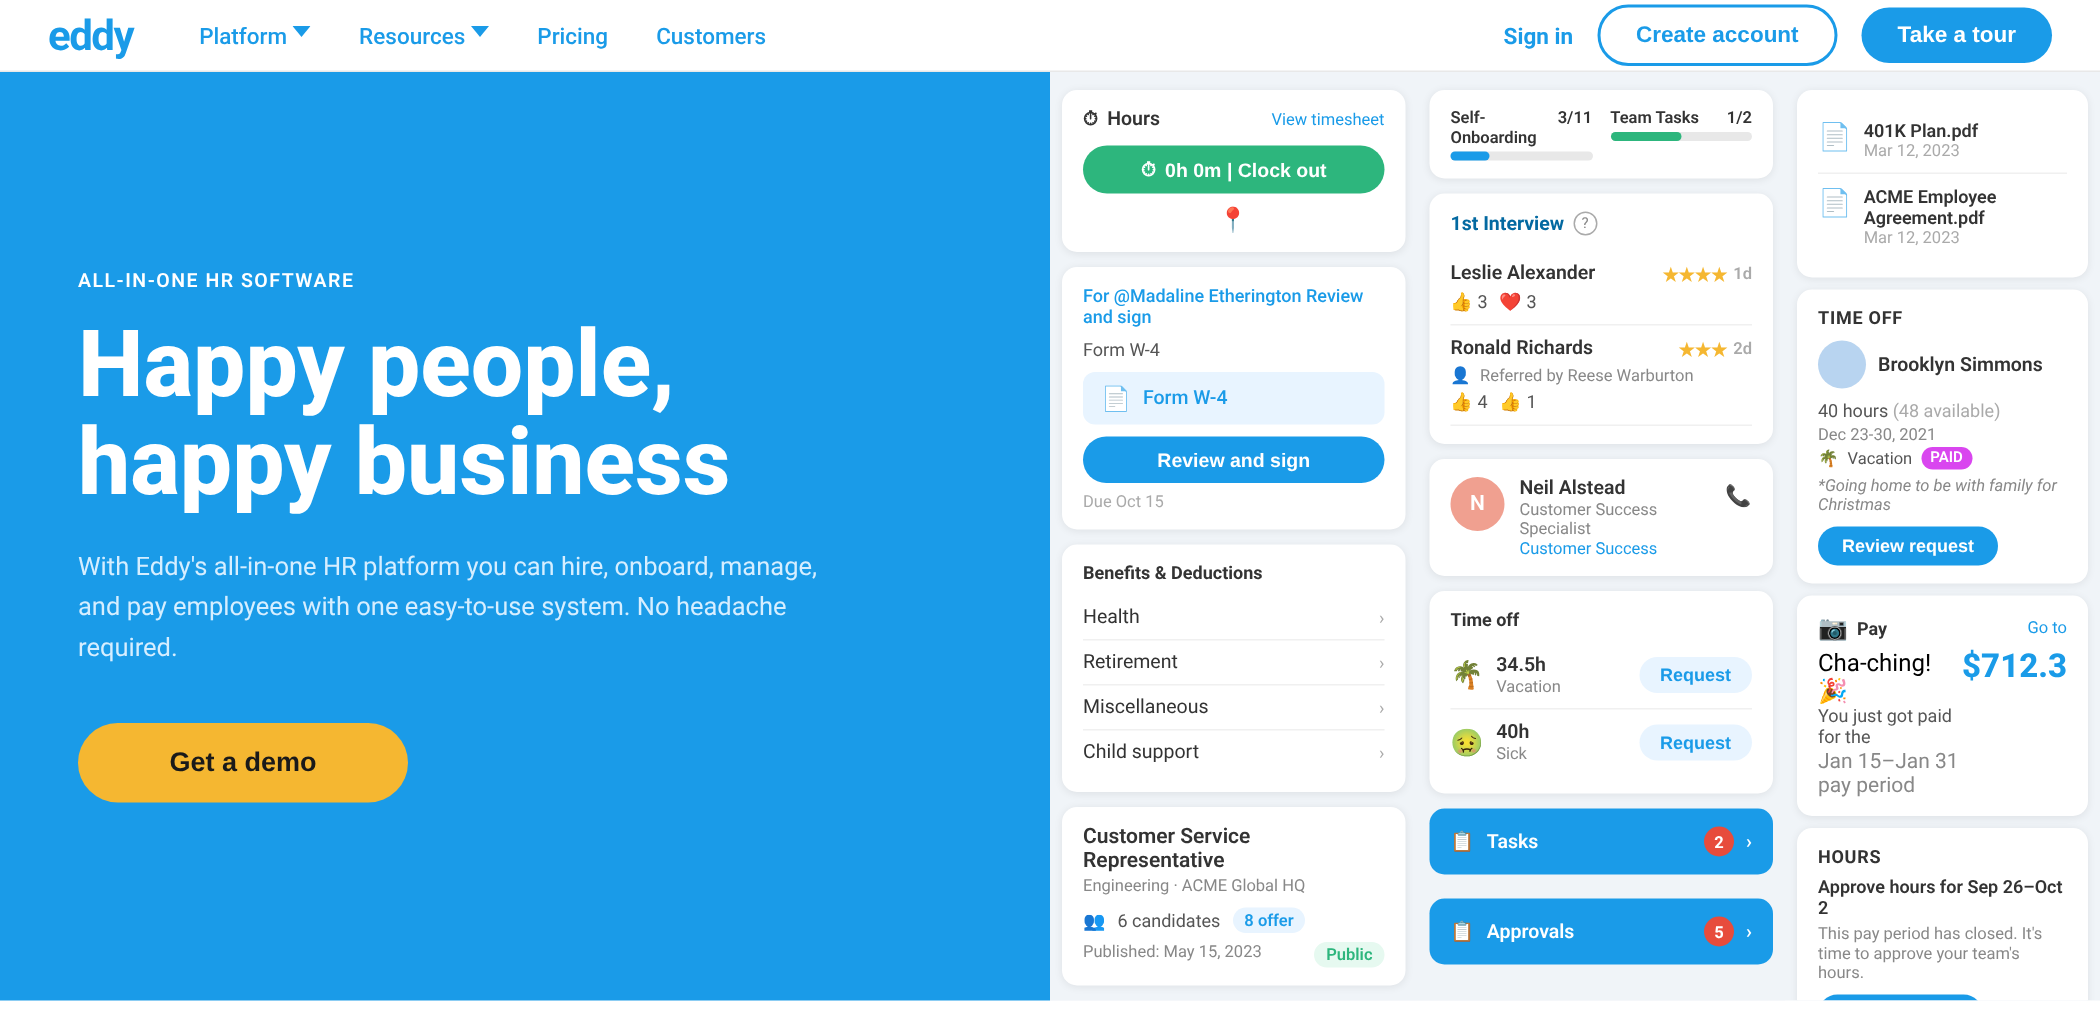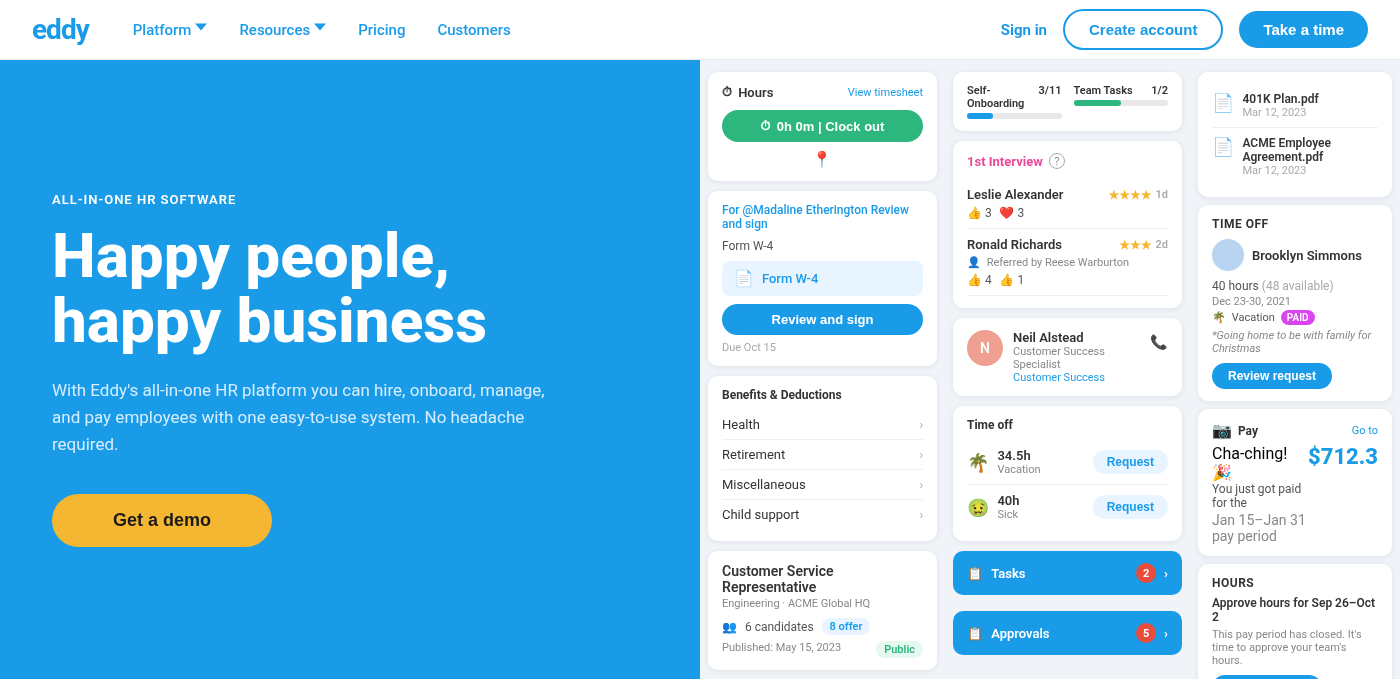--- a/index.html
+++ b/index.html
@@ -1,21 +1,21 @@
 <!DOCTYPE html>
 <html><head>
   <meta charset="utf-8">
   <style>
     * { margin: 0; padding: 0; box-sizing: border-box; }
     body { font-family: -apple-system, BlinkMacSystemFont, 'Segoe UI', Roboto, sans-serif; overflow: hidden; width: 1400px; height: 687px; }
 
     
     .navbar {
       display: flex; align-items: center; justify-content: space-between;
-      padding: 0 32px; height: 60px; background: #fff;
+      padding: 0 32px; height: 48px; background: #fff;
       border-bottom: 1px solid #e8e8e8; position: relative; z-index: 10;
     }
     .navbar-left { display: flex; align-items: center; gap: 8px; }
     .logo { display: flex; align-items: center; gap: 6px; margin-right: 24px; }
     .logo-text { font-size: 28px; font-weight: 700; color: #1a9be8; letter-spacing: -1px; }
     .nav-item { display: flex; gap: 4px; color: #1a9be8; font-size: 15px; font-weight: 500; cursor: pointer; padding: 0 12px; }
     .nav-item svg { width: 12px; height: 12px; fill: #1a9be8; }
     .navbar-right { display: flex; align-items: center; gap: 16px; }
     .sign-in { color: #1a9be8; font-size: 15px; font-weight: 700; cursor: pointer; }
     .create-account-btn {
@@ -88,21 +88,21 @@
     .job-dept { font-size: 11px; color: #888; margin-bottom: 8px; }
     .job-candidates { display: flex; align-items: center; gap: 8px; font-size: 12px; color: #555; margin-bottom: 6px; }
     .offer-badge { background: #e8f4ff; color: #1a9be8; font-size: 11px; padding: 2px 8px; border-radius: 10px; font-weight: 600; }
     .published { font-size: 11px; color: #888; }
     .public-badge { background: #e6f9f0; color: #2db67d; font-size: 11px; padding: 2px 8px; border-radius: 10px; font-weight: 600; float: right; }
     .progress-bar-bg { background: #e8e8e8; border-radius: 4px; height: 6px; }
     .progress-bar-fill-blue { background: #1a9be8; border-radius: 4px; height: 6px; }
     .progress-bar-fill-teal { background: #2db67d; border-radius: 4px; height: 6px; }
 
     .interview-header { display: flex; align-items: center; gap: 6px; margin-bottom: 10px; }
-    .interview-title { font-size: 13px; font-weight: 700; color: #ec4899; }
+    .interview-title { font-size: 13px; font-weight: 700; color: #0369a1; }
     .help-icon { width: 16px; height: 16px; border-radius: 50%; border: 1px solid #aaa; display: flex; align-items: center; justify-content: center; font-size: 10px; color: #888; }
 
     .candidate-row { padding: 8px 0; border-bottom: 1px solid #f0f0f0; }
     .candidate-name { font-size: 13px; font-weight: 600; color: #333; display: flex; justify-content: space-between; align-items: center; margin-bottom: 4px; }
     .rating { color: #f5b731; font-size: 12px; }
     .days-ago { font-size: 11px; color: #aaa; }
     .candidate-meta { font-size: 11px; color: #888; display: flex; align-items: center; gap: 6px; margin-bottom: 4px; }
     .reaction-row { display: flex; gap: 8px; font-size: 12px; }
     .reaction { display: flex; align-items: center; gap: 3px; font-size: 12px; color: #555; }
 
@@ -177,21 +177,21 @@
     <div class="nav-item">
       <span>Pricing</span>
     </div>
     <div class="nav-item">
       <span>Customers</span>
     </div>
   </div>
   <div class="navbar-right">
     <span class="sign-in">Sign in</span>
     <button class="create-account-btn">Create account</button>
-    <button class="take-tour-btn">Take a time</button>
+    <button class="take-tour-btn">Take a tour</button>
   </div>
 </nav>
 
 <div class="main">
 
   <div class="hero">
     <div class="hero-subtitle">ALL-IN-ONE HR SOFTWARE</div>
     <div class="hero-title">
       <span>Happy people,</span><br>
       <span>happy business</span>

